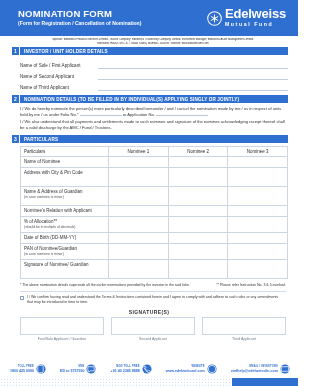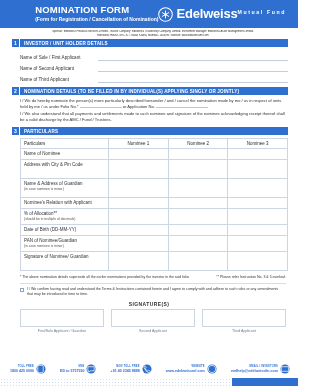--- a/index.html
+++ b/index.html
@@ -7,44 +7,44 @@
     width: 298px; height: 386px;
     background: #ffffff;
     font-family: "Liberation Sans", sans-serif;
     overflow: hidden;
   }
   .page { width: 298px; height: 386px; position: relative; background:#fff; }
 
   
   .header {
     background: #2f6fd0;
-    height: 28px;
+    height: 36px;
     display: flex;
     align-items: center;
-    justify-content: flex-end;
+    justify-content: space-between;
     padding: 0 8px 0 18px;
     position: relative;
   }
   .hdr-title {
     color: #ffffff;
     font-size: 9.5px;
     font-weight: bold;
     letter-spacing: .2px;
     line-height: 10px;
   }
   .hdr-sub {
     color: #ffffff;
     font-size: 5px;
     font-weight: bold;
     line-height: 7px;
     margin-top: 1px;
   }
   .logo-wrap { display:flex; align-items:center; gap:3px; padding-right:4px; }
   .logo-mark { width:15px; height:15px; flex:0 0 15px; }
-  .logo-text { display:flex; }
+  .logo-text { display:flex; flex-direction:column; }
   .logo-name {
     color:#ffffff; font-size:13px; font-weight:bold; line-height:12px;
     letter-spacing:-0.2px;
   }
   .logo-tag {
     color:#ffffff; font-size:5.2px; font-weight:bold;
     letter-spacing:1.6px; line-height:7px; margin-top:1px;
   }
 
   

